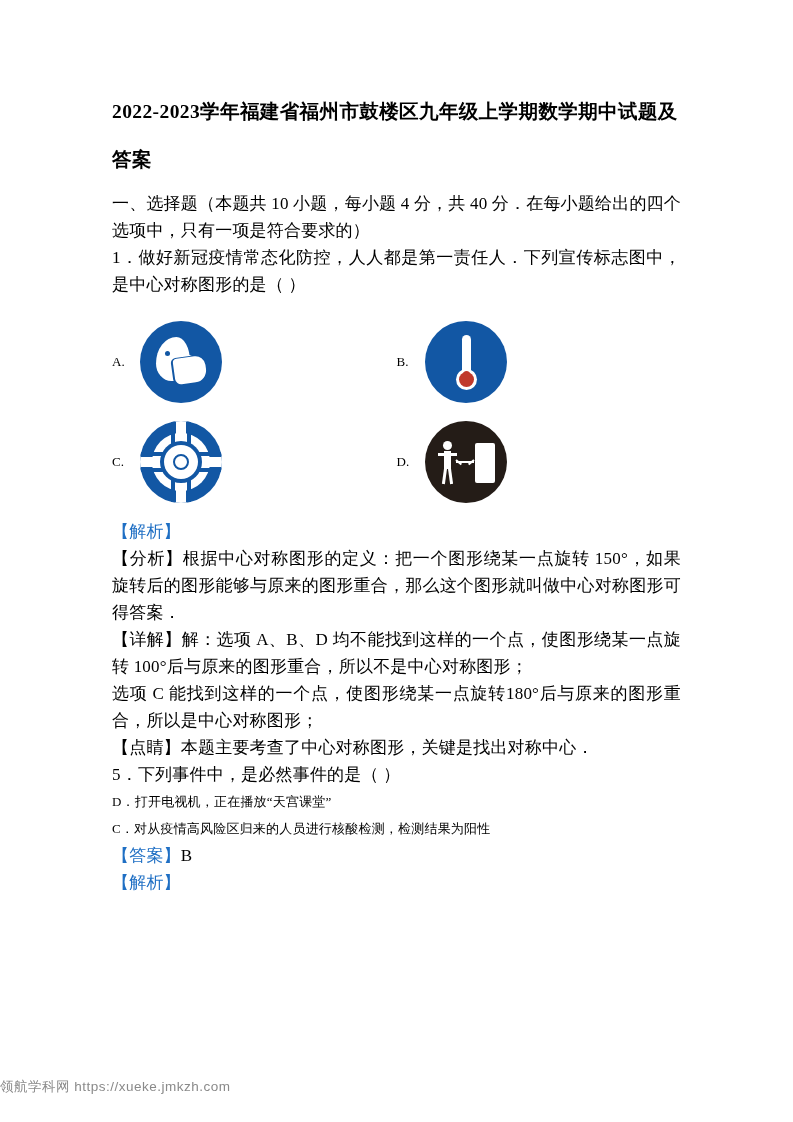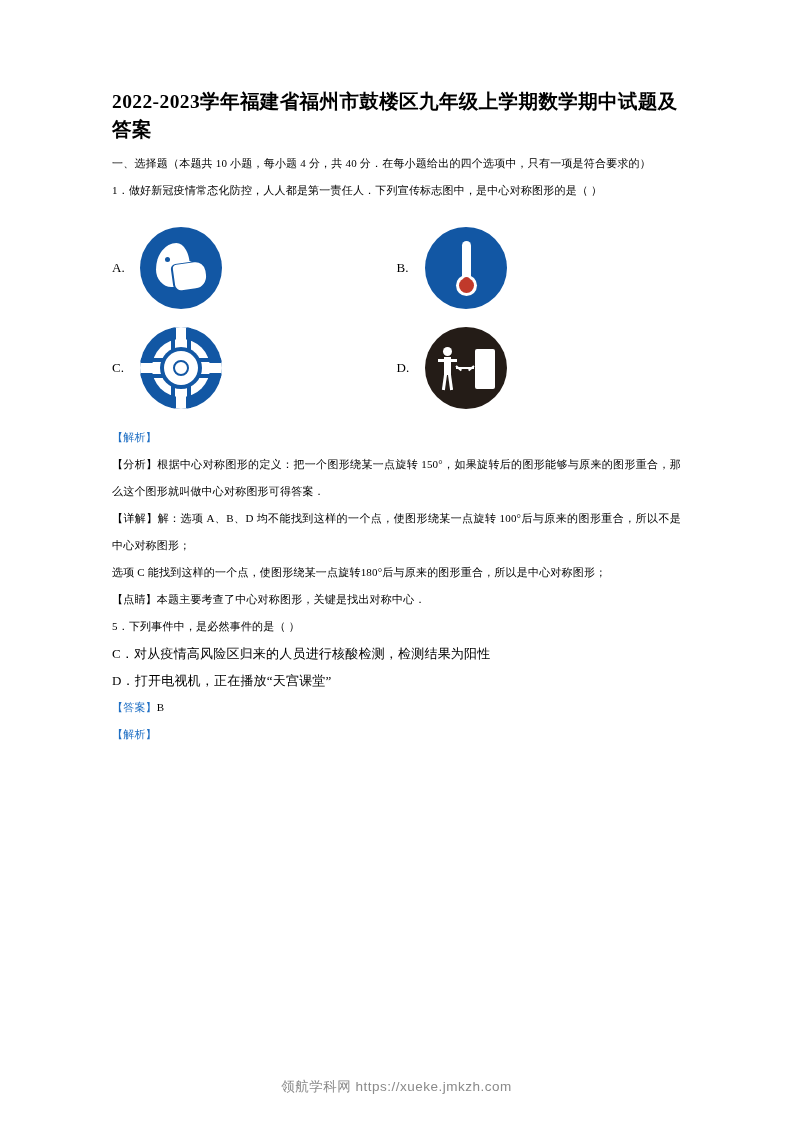--- a/index.html
+++ b/index.html
@@ -19,26 +19,26 @@
     position: absolute;
     left: 0; top: 0;
     width: 793px;
     height: 1122px;
     box-sizing: border-box;
     padding: 88px 112px 0 112px;
   }
   h1.doc-title {
     font-size: 19.5px;
     font-weight: bold;
-    line-height: 28px;
+    line-height: 48px;
     margin: 0 0 6px 0;
     letter-spacing: 0.4px;
   }
   p.para {
-    font-size: 11px;
+    font-size: 17px;
     line-height: 27px;
     margin: 0;
     text-align: justify;
     letter-spacing: 0.2px;
   }
   .blue {
     color: #1f6fc4;
   }
   .q-num {
     margin-top: 2px;
@@ -226,21 +226,20 @@
   .opt-list p {
     font-size: 13px;
     line-height: 27px;
     margin: 0;
   }
   .footer {
     position: absolute;
     left: 0;
     bottom: 26px;
     width: 793px;
-    text-align: center;
     font-size: 13.5px;
     color: #8a8a8a;
     font-family: "Liberation Sans", sans-serif;
     letter-spacing: 0.5px;
   }
 </style>
 </head>
 <body>
 
 <div class="page">
@@ -325,22 +324,22 @@
   <p class="para"><span>【分析】</span><span>根据中心对称图形的定义：把一个图形绕某一点旋转 150°，如果旋转后的图形能够与原来的图形重合，那么这个图形就叫做中心对称图形可得答案．</span></p>
 
   <p class="para"><span>【详解】</span><span>解：选项 A、B、D 均不能找到这样的一个点，使图形绕某一点旋转 100°后与原来的图形重合，所以不是中心对称图形；</span></p>
   <p class="para">选项 C 能找到这样的一个点，使图形绕某一点旋转180°后与原来的图形重合，所以是中心对称图形；</p>
 
   <p class="para"><span>【点睛】</span><span>本题主要考查了中心对称图形，关键是找出对称中心．</span></p>
 
   <p class="para q-num">5．下列事件中，是必然事件的是（      ）</p>
 
   <div class="opt-list">
+    <p class="para">D．打开电视机，正在播放“天宫课堂”</p>
     <p class="para">C．对从疫情高风险区归来的人员进行核酸检测，检测结果为阳性</p>
-    <p class="para">D．打开电视机，正在播放“天宫课堂”</p>
   </div>
 
   <p class="para blue"><span>【答案】</span><span style="color:#000000">B</span></p>
 
   <p class="para blue">【解析】</p>
 
 </div>
 
 <div class="footer">领航学科网 https://xueke.jmkzh.com</div>
 

